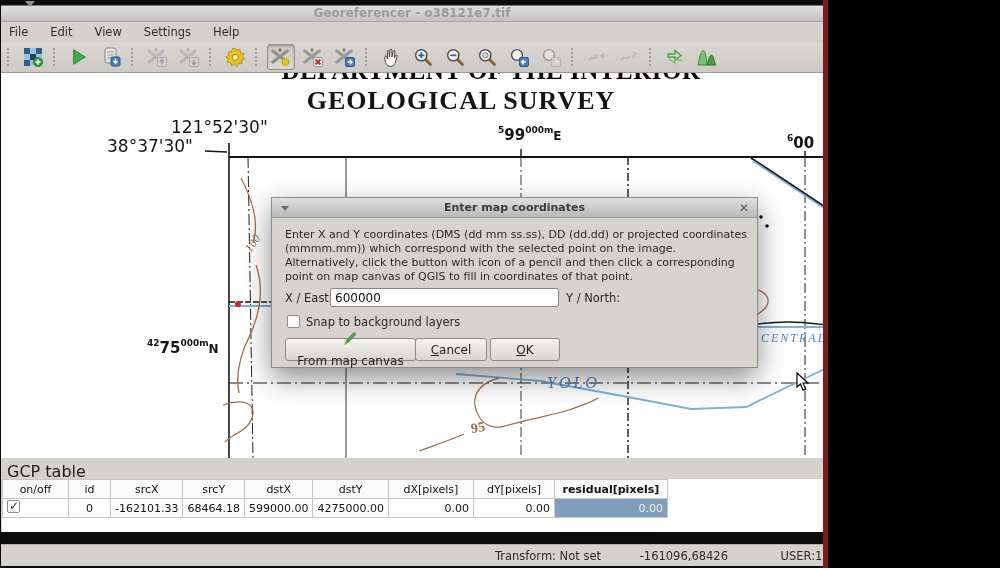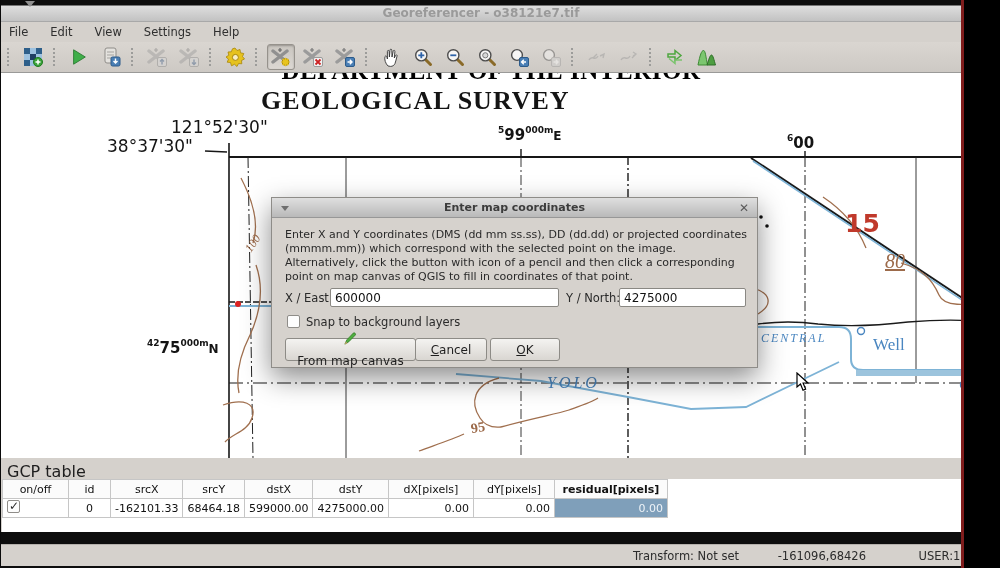--- a/index.html
+++ b/index.html
@@ -1,18 +1,18 @@
 <!DOCTYPE html>
 <html><head>
 <meta charset="utf-8">
 <style>
   * { margin:0; padding:0; box-sizing:border-box; }
   html,body { width:1000px; height:568px; background:#000; font-family:"DejaVu Sans","Liberation Sans",sans-serif; }
-  #window { position:relative; width:964px; height:568px; background:#14b8a6; overflow:hidden;
-            border-left:1px solid #0a0a0a; border-right:3px solid #7f1d1d; }
+  #window { position:relative; width:828px; height:568px; background:#14b8a6; overflow:hidden;
+            border-left:1px solid #0a0a0a; border-right:5px solid #7f1d1d; }
 
   
   #titlebar { position:absolute; left:0; top:0; width:100%; height:22px;
               background:linear-gradient(#0d0d0d 0, #0d0d0d 5px, #dedede 6px, #c2c2c2 21px, #8f8f8f 22px); }
   #titlebar .shade-tri { position:absolute; left:24px; top:1px; width:0; height:0;
               border-left:5px solid transparent; border-right:5px solid transparent; border-top:6px solid #8f8f8f; }
   #window-title { position:absolute; left:0; right:0; top:6px; text-align:center;
               font-size:12px; font-weight:bold; color:#9a9a9a; }
 
   
@@ -32,21 +32,21 @@
                    box-shadow:inset 0 1px 2px rgba(0,0,0,.25); }
   .tb-btn.disabled { opacity:.45; }
 
   
   #map-canvas { position:absolute; left:0; top:73px; width:997px; height:385px; background:#fff; overflow:hidden; }
   #map-svg { position:absolute; left:0; top:0; }
   .map-label { position:absolute; white-space:nowrap; color:#141414; }
   .map-serif { font-family:"Liberation Serif","DejaVu Serif",serif; font-weight:bold; }
   #hdr1-clip { position:absolute; left:280px; top:0; width:420px; height:13px; overflow:hidden; text-align:center; }
   #hdr1-clip span { position:relative; top:-16px; display:block; font-size:25px; letter-spacing:.5px; }
-  #hdr2 { left:260px; top:13px; width:400px; font-size:26px; letter-spacing:1px; }
+  #hdr2 { left:260px; top:13px; width:400px; text-align:center; font-size:26px; letter-spacing:1px; }
   .coord { font-size:17px; }
   .grid-label { font-weight:bold; }
   .grid-label .sup { font-size:9px; vertical-align:7px; }
   .grid-label .main { font-size:15px; }
   .grid-label .unit { font-size:12px; }
   .brown-label { color:#9c6a4a; font-style:italic; font-family:"Liberation Serif","DejaVu Serif",serif; }
   .blue-label { color:#4a86c0; font-family:"Liberation Serif","DejaVu Serif",serif; }
 
   
   #dialog { position:absolute; left:270px; top:197px; width:487px; height:171px;
@@ -401,21 +401,20 @@
     <div id="dialog-titlebar">
       <div class="shade-tri"></div>
       <div id="dialog-title">Enter map coordinates</div>
       <div id="dialog-close">✕</div>
     </div>
     <div id="dialog-desc">Enter X and Y coordinates (DMS (dd mm ss.ss), DD (dd.dd) or projected coordinates (mmmm.mm)) which correspond with the selected point on the image. Alternatively, click the button with icon of a pencil and then click a corresponding point on map canvas of QGIS to fill in coordinates of that point.</div>
 
     <div class="dlg-label" style="left:13px; top:93px;">X / East:</div>
     <input class="dlg-input" style="left: 58px; top: 90px; width: 229px;" value="600000">
     <div class="dlg-label" style="left:294px; top:93px;">Y / North:</div>
-    <input class="dlg-input" style="left: 347px; top: 90px; width: 127px;" value="4275000">
 
     <span id="dlg-check" class="checkbox"></span>
     <div id="dlg-check-label">Snap to background layers</div>
 
     <div class="btn" style="left:13px; top:140px; width:131px;">
       <span><svg width="15" height="15" viewBox="0 0 16 16">
             <path d="M2 14 L4 9.5 L11 2.2 C12 1.1 14.2 3.1 13.2 4.2 L6.2 11.5 Z" fill="#4fae3f" stroke="#2f7a24" stroke-width=".8"></path>
             <path d="M2 14 L4.8 13.1 L3 11.3 Z" fill="#caa46a"></path>
           </svg></span>
       <span class="btn-label">From map canvas</span>

